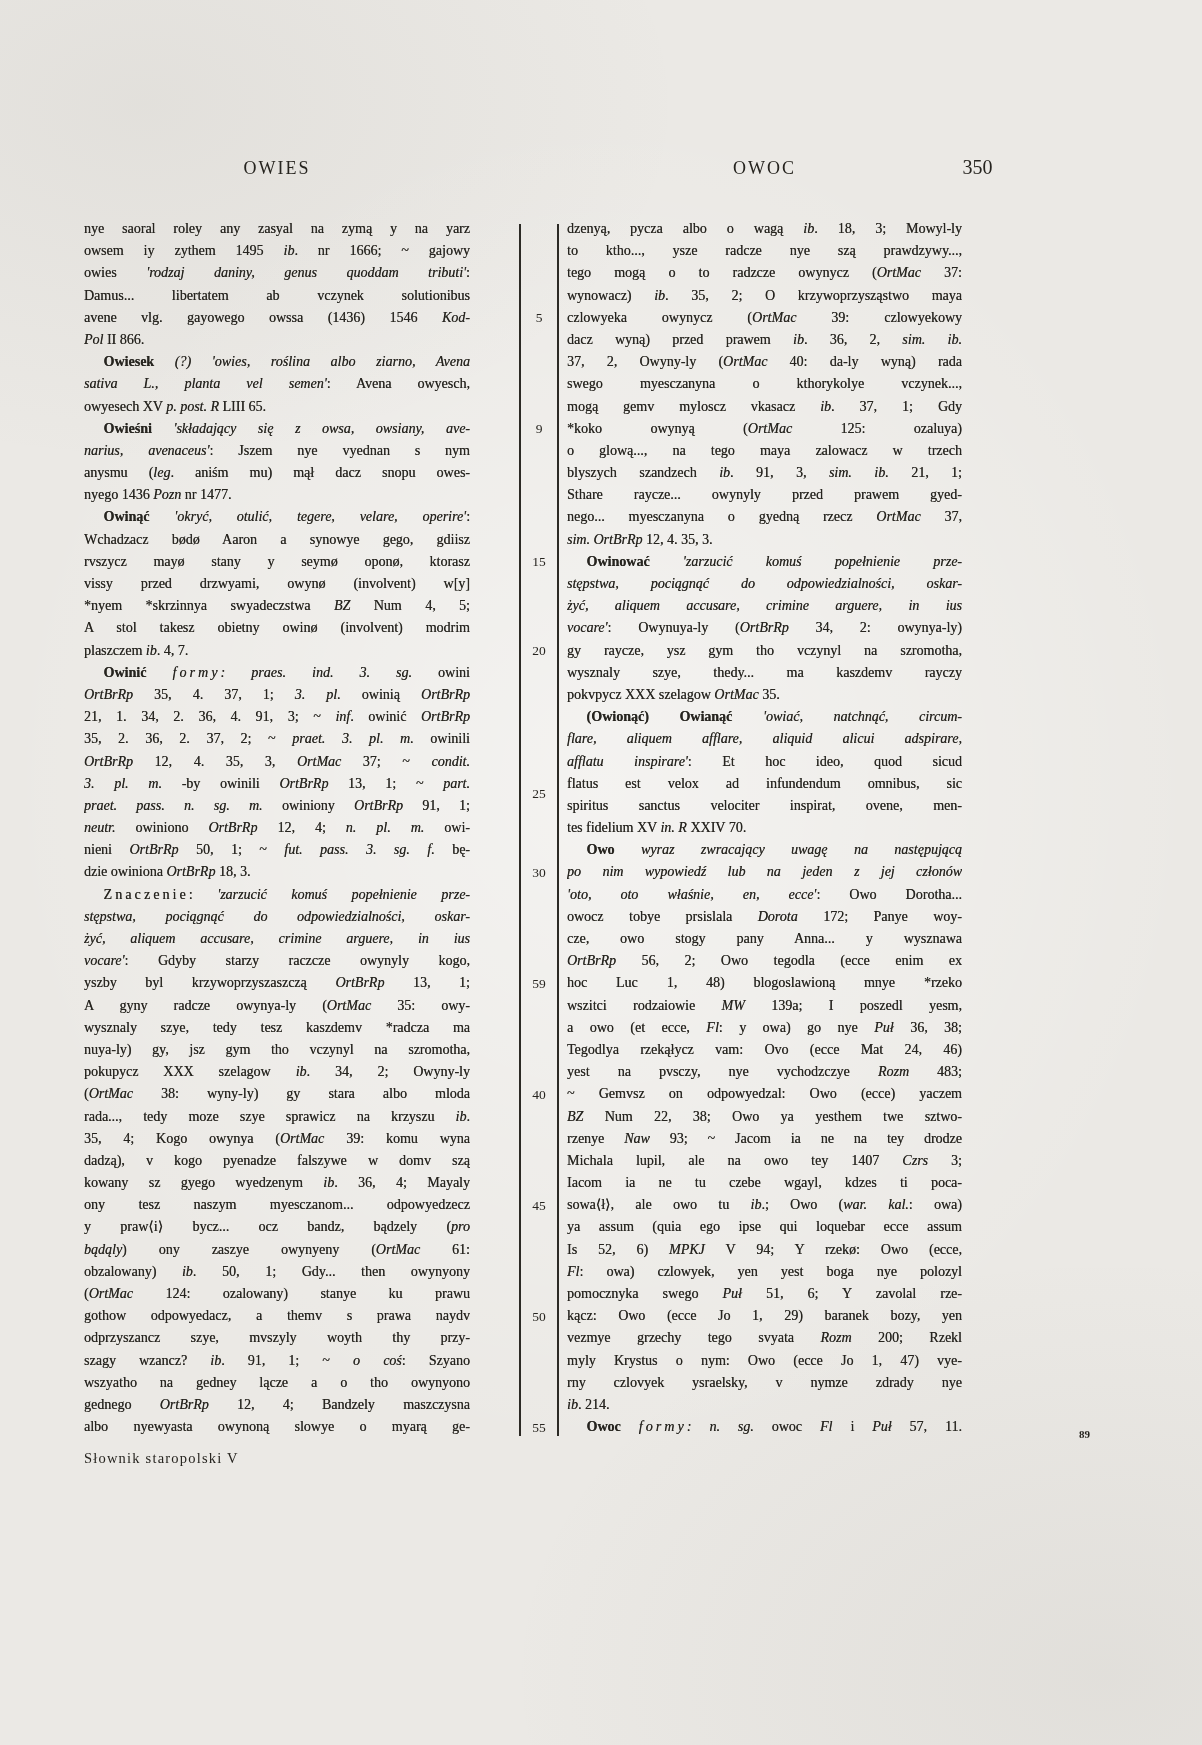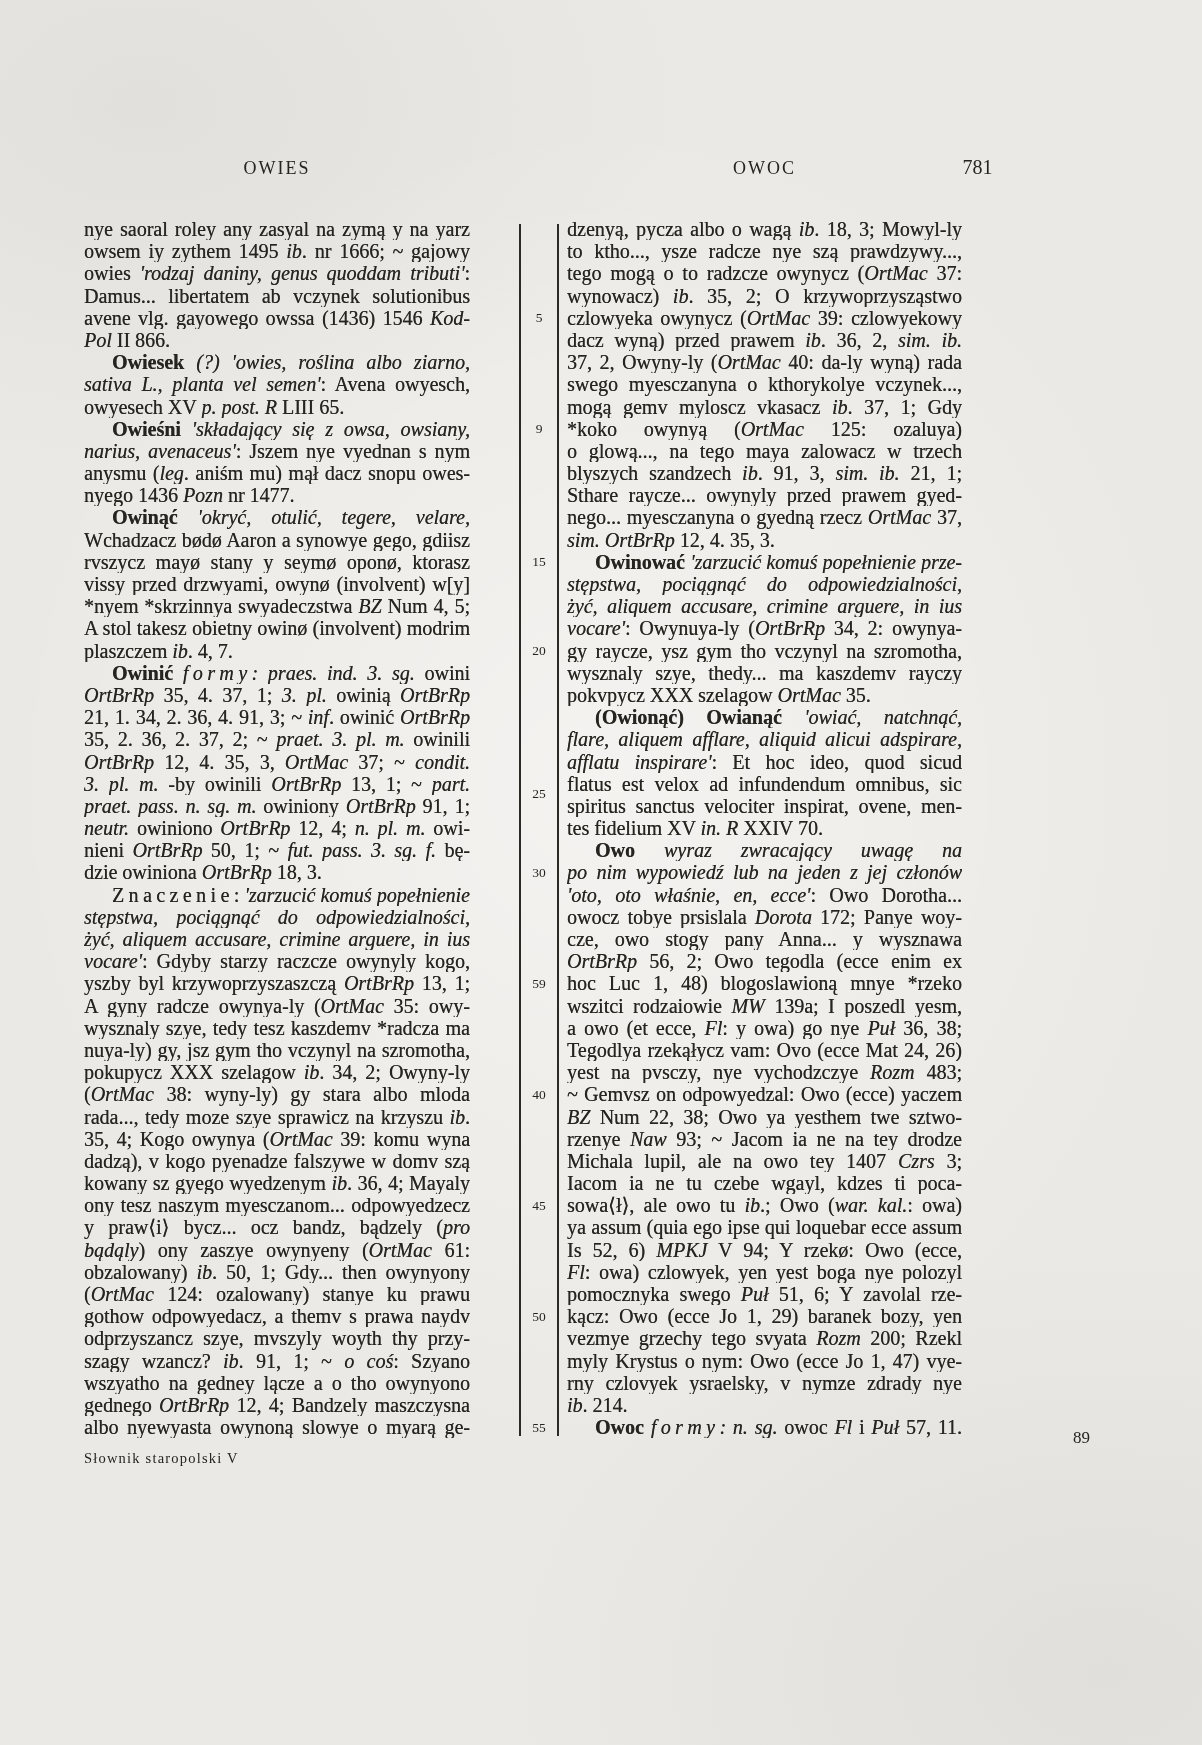--- a/index.html
+++ b/index.html
@@ -19,21 +19,21 @@
     position:absolute;top:158px;font-size:18px;letter-spacing:2px;
     text-align:center;color:#26241f;
   }
   .rh-left{left:84px;width:386px;}
   .rh-right{left:567px;width:395px;}
   .page-number{
     position:absolute;top:156px;left:930px;width:95px;text-align:center;
     font-size:20px;
   }
   .col{
-    position:absolute;top:218px;font-size:20px;
+    position:absolute;top:218px;font-size:14px;
     text-shadow:0.25px 0 0 rgba(38,36,31,0.75);
   }
   .col-left{left:84px;width:386px;}
   .col-right{left:567px;width:395px;}
   .line{
     height:22.2px;line-height:22.2px;overflow:hidden;
     text-align:justify;text-align-last:justify;white-space:normal;
   }
   .line.nj{text-align-last:left;}
   .line.in{text-indent:1.4em;}
@@ -45,31 +45,31 @@
   .rule-2{left:557px;}
   .gutter{position:absolute;top:218px;left:520px;width:38px;}
   .gnum{
     position:absolute;left:0;width:38px;text-align:center;
     font-size:13.5px;line-height:16px;color:#26241f;
   }
   .footer-volume{
     position:absolute;top:1450px;left:84px;font-size:14.5px;letter-spacing:1.2px;
   }
   .footer-sheet{
-    position:absolute;top:1428px;left:1020px;width:70px;text-align:right;font-size:17px;
+    position:absolute;top:1428px;left:1020px;width:70px;text-align:right;font-size:11px;font-weight:bold;
   }
 </style>
 </head>
 <body>
 
 <div class="page">
 
   <div class="running-head rh-left">OWIES</div>
   <div class="running-head rh-right">OWOC</div>
-  <div class="page-number">781</div>
+  <div class="page-number">350</div>
 
   <div class="rule rule-1"></div>
   <div class="rule rule-2"></div>
   <div class="gutter">
       <div class="gnum" style="top: 91.8px;">5</div>
       <div class="gnum" style="top: 202.8px;">9</div>
       <div class="gnum" style="top: 313.8px; margin-top: 22px;">15</div>
       <div class="gnum" style="top: 424.8px;">20</div>
       <div class="gnum" style="top: 568px;">25</div>
       <div class="gnum" style="top: 646.8px;">30</div>
@@ -168,21 +168,21 @@
       <div class="line nj">tes fidelium XV <i>in. R</i> XXIV 70.</div>
       <div class="line in"><b>Owo</b> <i>wyraz zwracający uwagę na następującą</i></div>
       <div class="line"><i>po nim wypowiedź lub na jeden z jej członów</i></div>
       <div class="line"><i>'oto, oto właśnie, en, ecce'</i>: Owo Dorotha...</div>
       <div class="line">owocz tobye prsislala <i>Dorota</i> 172; Panye woy-</div>
       <div class="line">cze, owo stogy pany Anna... y wysznawa</div>
       <div class="line"><i>OrtBrRp</i> 56, 2; Owo tegodla (ecce enim ex</div>
       <div class="line">hoc Luc 1, 48) blogoslawioną mnye *rzeko</div>
       <div class="line">wszitci rodzaiowie <i>MW</i> 139a; I poszedl yesm,</div>
       <div class="line">a owo (et ecce, <i>Fl</i>: y owa) go nye <i>Puł</i> 36, 38;</div>
-      <div class="line">Tegodlya rzekąłycz vam: Ovo (ecce Mat 24, 26)</div>
+      <div class="line">Tegodlya rzekąłycz vam: Ovo (ecce Mat 24, 46)</div>
       <div class="line">yest na pvsczy, nye vychodzczye <i>Rozm</i> 483;</div>
       <div class="line">~ Gemvsz on odpowyedzal: Owo (ecce) yaczem</div>
       <div class="line"><i>BZ</i> Num 22, 38; Owo ya yesthem twe sztwo-</div>
       <div class="line">rzenye <i>Naw</i> 93; ~ Jacom ia ne na tey drodze</div>
       <div class="line">Michala lupil, ale na owo tey 1407 <i>Czrs</i> 3;</div>
       <div class="line">Iacom ia ne tu czebe wgayl, kdzes ti poca-</div>
       <div class="line">sowa⟨ł⟩, ale owo tu <i>ib</i>.; Owo (<i>war. kal.</i>: owa)</div>
       <div class="line">ya assum (quia ego ipse qui loquebar ecce assum</div>
       <div class="line">Is 52, 6) <i>MPKJ</i> V 94; Y rzekø: Owo (ecce,</div>
       <div class="line"><i>Fl</i>: owa) czlowyek, yen yest boga nye polozyl</div>

